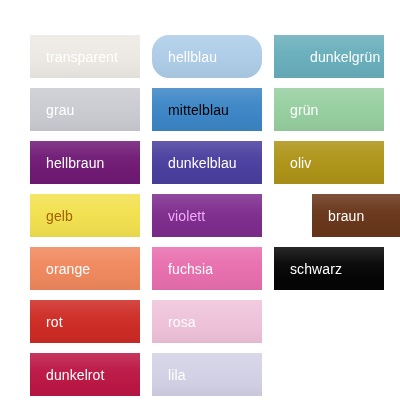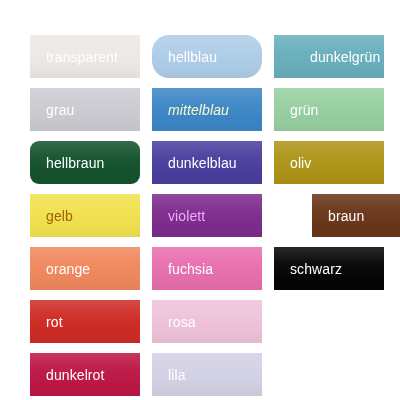--- a/index.html
+++ b/index.html
@@ -91,26 +91,26 @@
       <div class="swatch" style="background: rgb(174, 205, 232); border-radius: 17px;">
         <span class="swatch-label" style="color: rgb(255, 255, 255);">hellblau</span>
       </div>
       <div class="swatch" style="background: rgb(105, 175, 188);">
         <span class="swatch-label" style="color: rgb(255, 255, 255); padding-left: 36px;">dunkelgrün</span>
       </div>
       <div class="swatch" style="background: rgb(203, 203, 210);">
         <span class="swatch-label" style="color: rgb(255, 255, 255);">grau</span>
       </div>
       <div class="swatch" style="background: rgb(60, 134, 198);">
-        <span class="swatch-label" style="color: #fef9c3; font-style: italic;">mittelblau</span>
+        <span class="swatch-label" style="color: #000000;">mittelblau</span>
       </div>
       <div class="swatch" style="background: rgb(151, 207, 160);">
         <span class="swatch-label" style="color: rgb(255, 255, 255);">grün</span>
       </div>
-      <div class="swatch" style="background: #14532d; border-radius: 9px;">
+      <div class="swatch" style="background: #701a75;">
         <span class="swatch-label" style="color: rgb(255, 255, 255);">hellbraun</span>
       </div>
       <div class="swatch" style="background: rgb(74, 63, 158);">
         <span class="swatch-label" style="color: rgb(255, 255, 255);">dunkelblau</span>
       </div>
       <div class="swatch" style="background: rgb(174, 148, 24);">
         <span class="swatch-label" style="color: rgb(255, 255, 255);">oliv</span>
       </div>
       <div class="swatch" style="background: rgb(242, 225, 79);">
         <span class="swatch-label" style="color: #a16207;">gelb</span>

